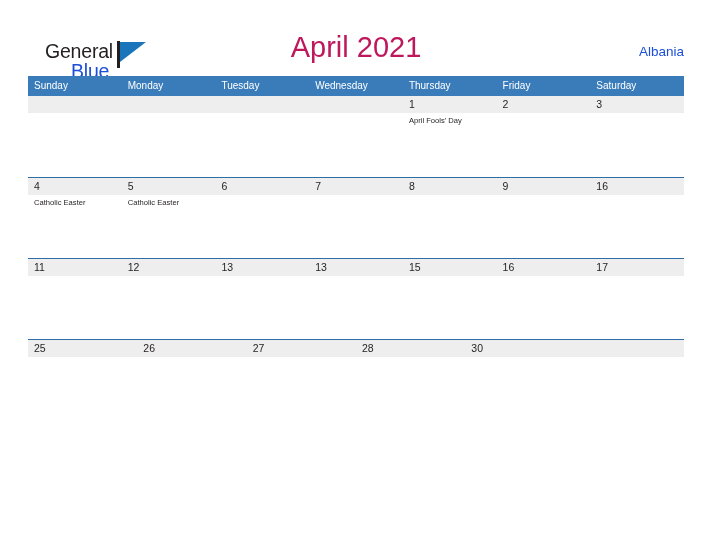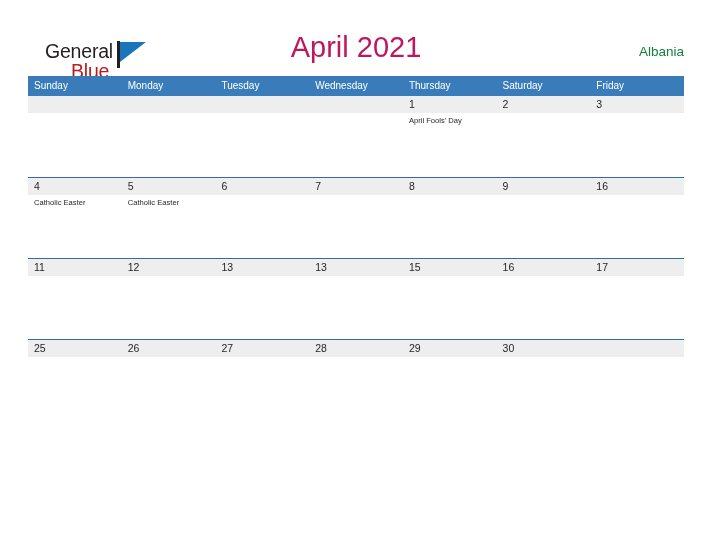--- a/index.html
+++ b/index.html
@@ -46,21 +46,21 @@
     letter-spacing: -0.2px;
     color: #231f20;
     font-family: "Liberation Sans", sans-serif;
   }
   .logo-blue {
     position: absolute;
     left: 26px;
     top: 20px;
     font-size: 19.5px;
     letter-spacing: -0.2px;
-    color: #b91c1c;
+    color: #1d4ed8;
     font-family: "Liberation Sans", sans-serif;
     text-decoration: underline;
   }
   .logo-flag {
     position: absolute;
     left: 72px;
     top: 1px;
     width: 30px;
     height: 27px;
   }
@@ -91,21 +91,21 @@
     font-size: 29px;
     color: #be185d;
     font-family: "Liberation Sans", sans-serif;
   }
 
   .country {
     position: absolute;
     right: 28px;
     top: 44px;
     font-size: 13.5px;
-    color: #15803d;
+    color: #1d4ed8;
     font-family: "Liberation Sans", sans-serif;
   }
 
   
   .calendar {
     position: absolute;
     left: 28px;
     top: 76px;
     width: 656px;
   }
@@ -204,22 +204,22 @@
   </div>
 
   <div class="calendar">
 
     <div class="dow-row">
       <div class="dow-cell">Sunday</div>
       <div class="dow-cell">Monday</div>
       <div class="dow-cell">Tuesday</div>
       <div class="dow-cell">Wednesday</div>
       <div class="dow-cell">Thursday</div>
+      <div class="dow-cell">Friday</div>
       <div class="dow-cell">Saturday</div>
-      <div class="dow-cell">Friday</div>
     </div>
 
     <div id="weeks-container">
         <div class="week-row">
           <div class="day-band">
             <div class="day-band-cell empty"></div>
             <div class="day-band-cell empty"></div>
             <div class="day-band-cell empty"></div>
             <div class="day-band-cell empty"></div>
             <div class="day-band-cell">1</div>
@@ -281,21 +281,20 @@
             <div class="event-cell"></div>
             <div class="event-cell"></div>
           </div>
         </div>
         <div class="week-row">
           <div class="day-band">
             <div class="day-band-cell">25</div>
             <div class="day-band-cell">26</div>
             <div class="day-band-cell">27</div>
             <div class="day-band-cell">28</div>
-            <div class="day-band-cell">29</div>
             <div class="day-band-cell">30</div>
             <div class="day-band-cell empty"></div>
           </div>
           <div class="event-row">
             <div class="event-cell"></div>
             <div class="event-cell"></div>
             <div class="event-cell"></div>
             <div class="event-cell"></div>
             <div class="event-cell"></div>
             <div class="event-cell"></div>

